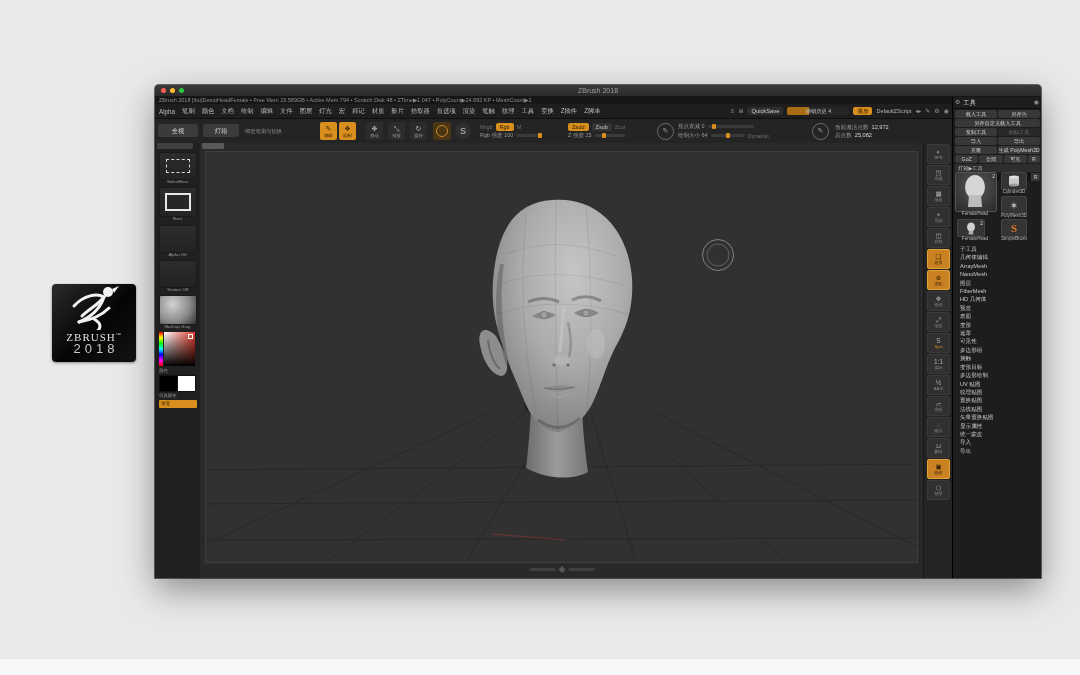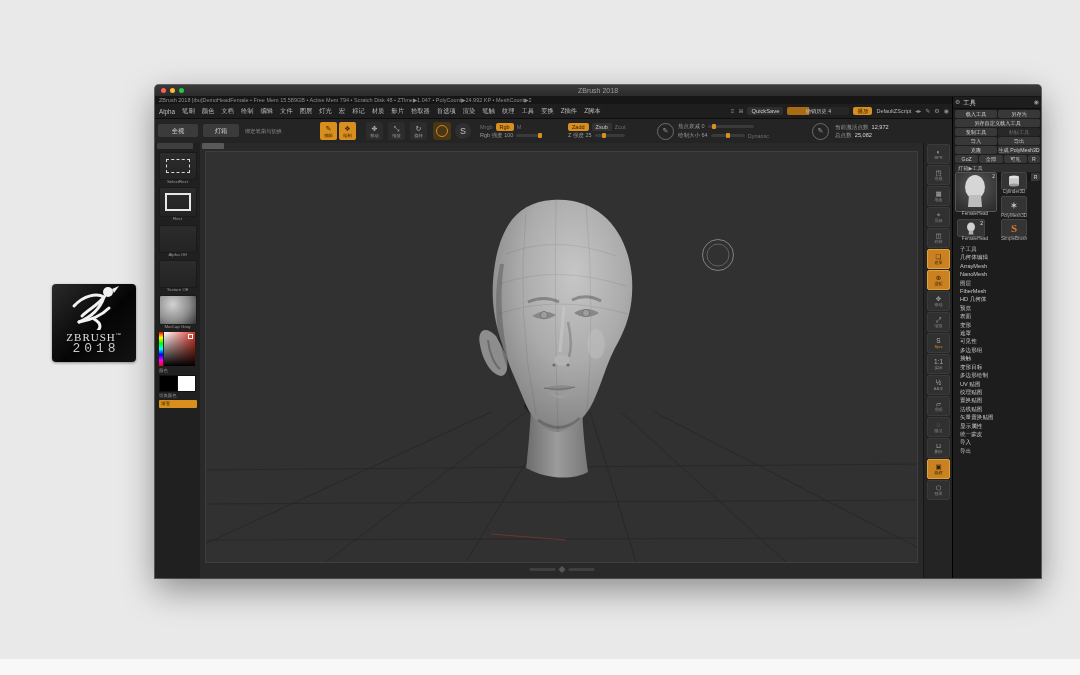--- a/index.html
+++ b/index.html
@@ -6,21 +6,21 @@
   body{width:1080px;height:675px;overflow:hidden;background:#e9e9e9;font-family:"Liberation Sans","DejaVu Sans",sans-serif;-webkit-font-smoothing:antialiased;}
   .page{position:relative;width:1080px;height:675px;background:#e9e9e9;}
   .bottom-band{position:absolute;left:0;bottom:0;width:1080px;height:16px;background:#f8f8f8;}
 
   
   .desktop-icon{position:absolute;left:52px;top:284px;width:84px;height:78px;border-radius:4px;
     background:linear-gradient(135deg,#2a2a2a 0%,#050505 55%,#141414 100%);box-shadow:0 1px 3px rgba(0,0,0,.4);
     display:flex;flex-direction:column;align-items:center;justify-content:flex-start;}
   .di-brand{font-family:"Liberation Serif","DejaVu Serif",serif;color:#e0e0e0;font-size:11px;letter-spacing:1px;line-height:10px;}
   .di-brand sup{font-size:5px;}
-  .di-year{font-family:Liberation Mono, monospace;color:#c7c7c7;font-size:13px;letter-spacing:4px;line-height:13px;margin-left:4px;}
+  .di-year{font-family:Liberation Sans, sans-serif;color:#c7c7c7;font-size:13px;letter-spacing:4px;line-height:13px;margin-left:4px;}
 
   
   .window{position:absolute;left:155px;top:85px;width:886px;height:493px;background:#232323;border-radius:4px 4px 0 0;
     box-shadow:0 12px 34px rgba(0,0,0,.4),0 0 0 1px rgba(0,0,0,.55);overflow:hidden;}
   .titlebar{position:absolute;left:0;top:0;width:886px;height:11px;background:linear-gradient(#3a3a3a,#2b2b2b);border-bottom:1px solid #151515;}
   .tl{position:absolute;top:3px;width:5px;height:5px;border-radius:50%;}
   .tl.red{left:6px;background:#ff5f57;} .tl.yellow{left:15px;background:#febc2e;} .tl.green{left:24px;background:#28c840;}
   .win-title{position:absolute;left:0;right:0;top:0;text-align:center;font-size:7px;line-height:11px;color:#9d9d9d;}
 
   .infobar{position:absolute;left:0;top:12px;width:797px;height:7px;background:#161616;color:#8d8d8d;font-size:5.5px;line-height:7px;padding-left:4px;white-space:nowrap;overflow:hidden;}

